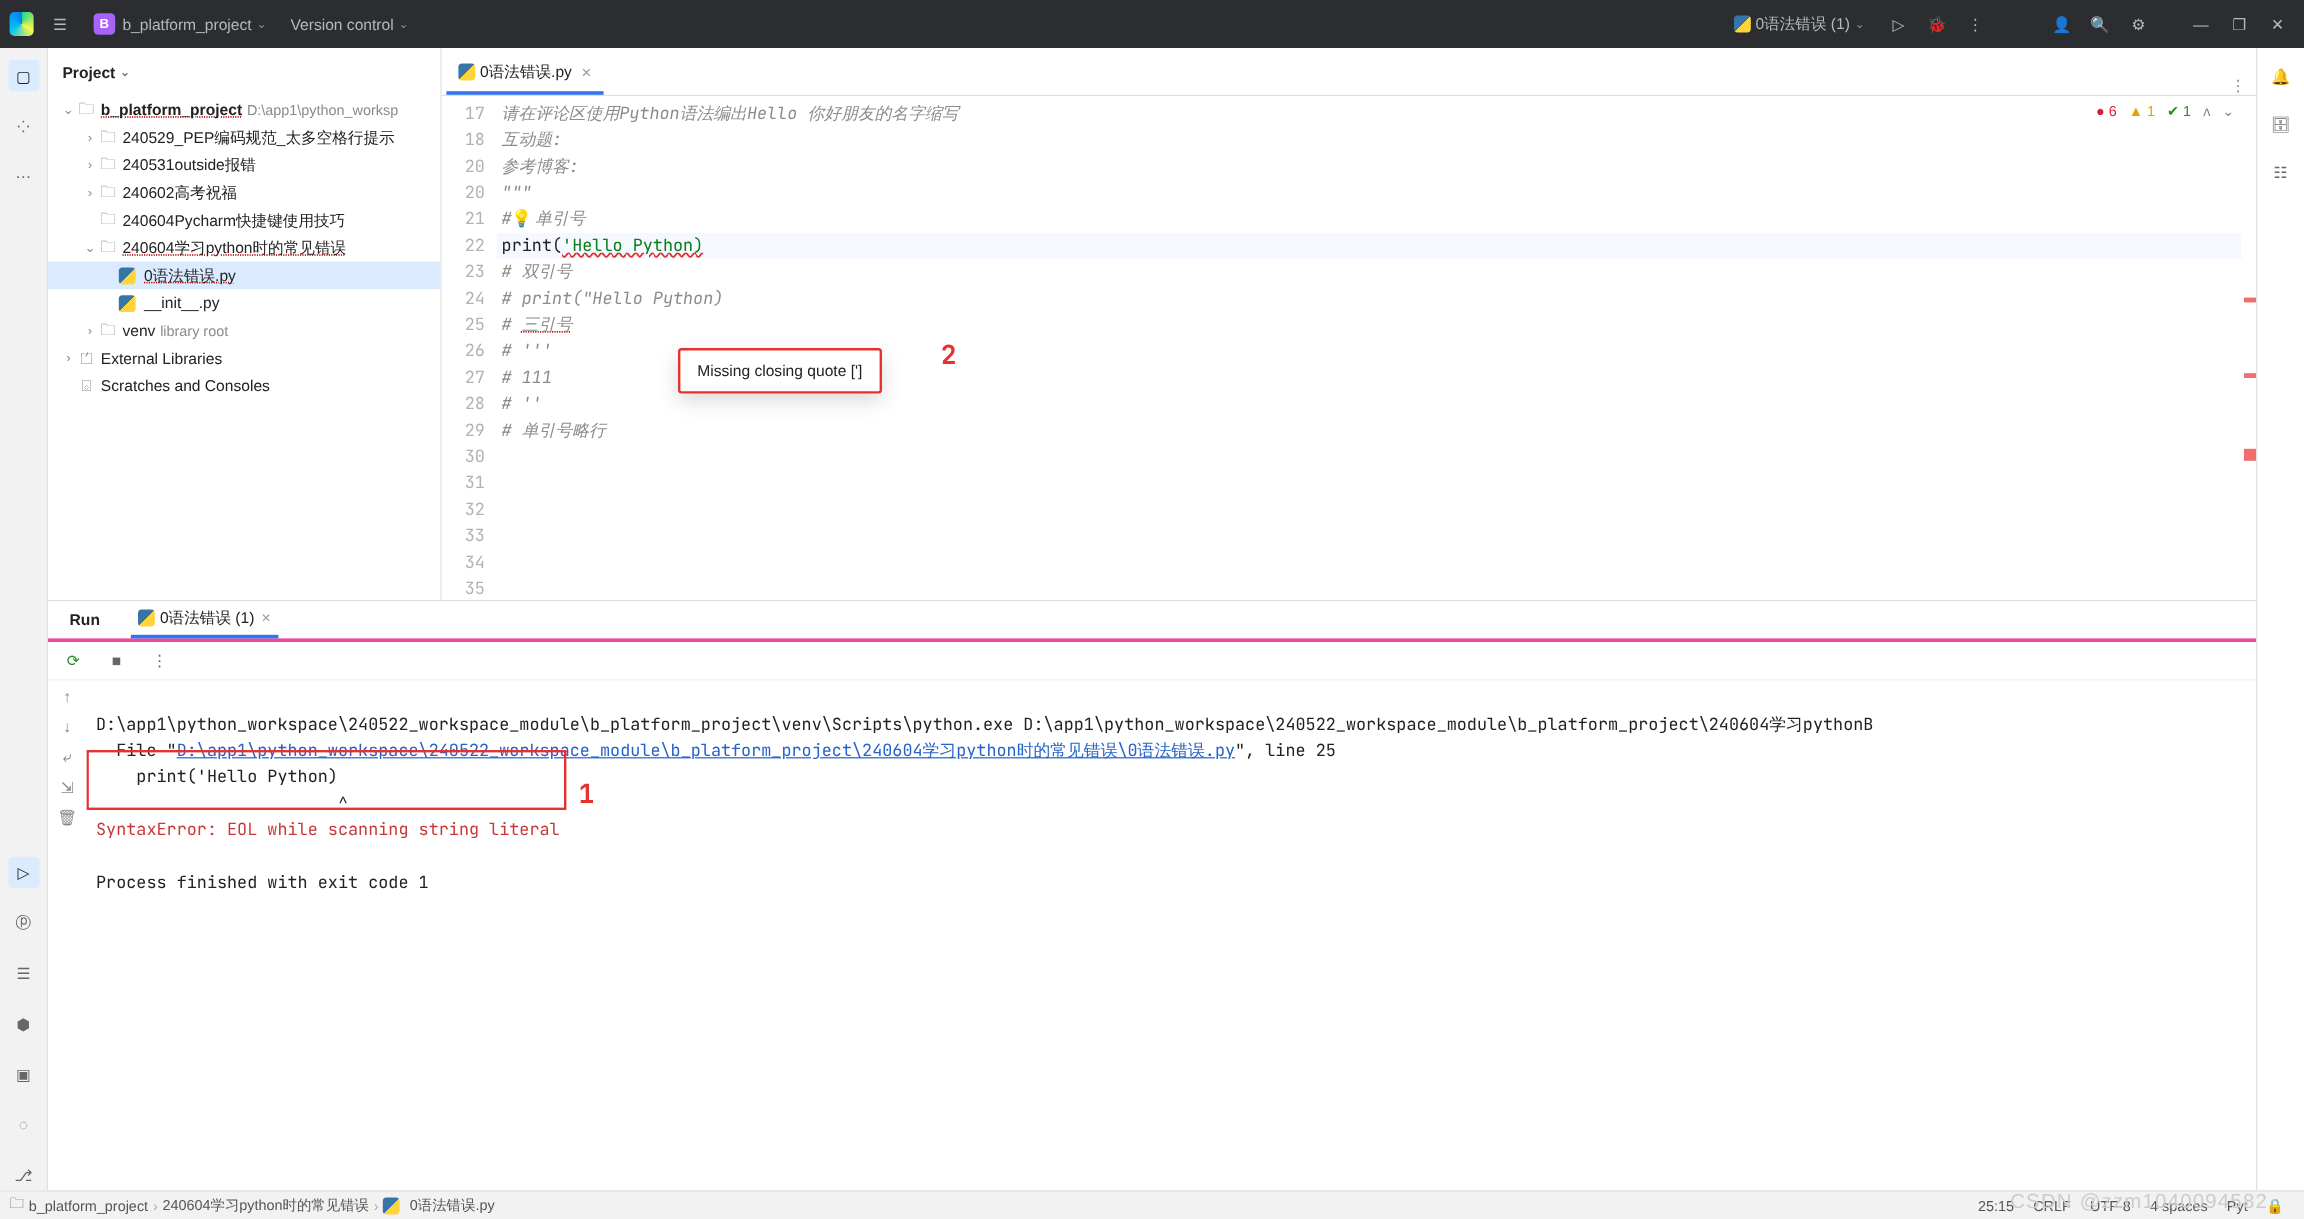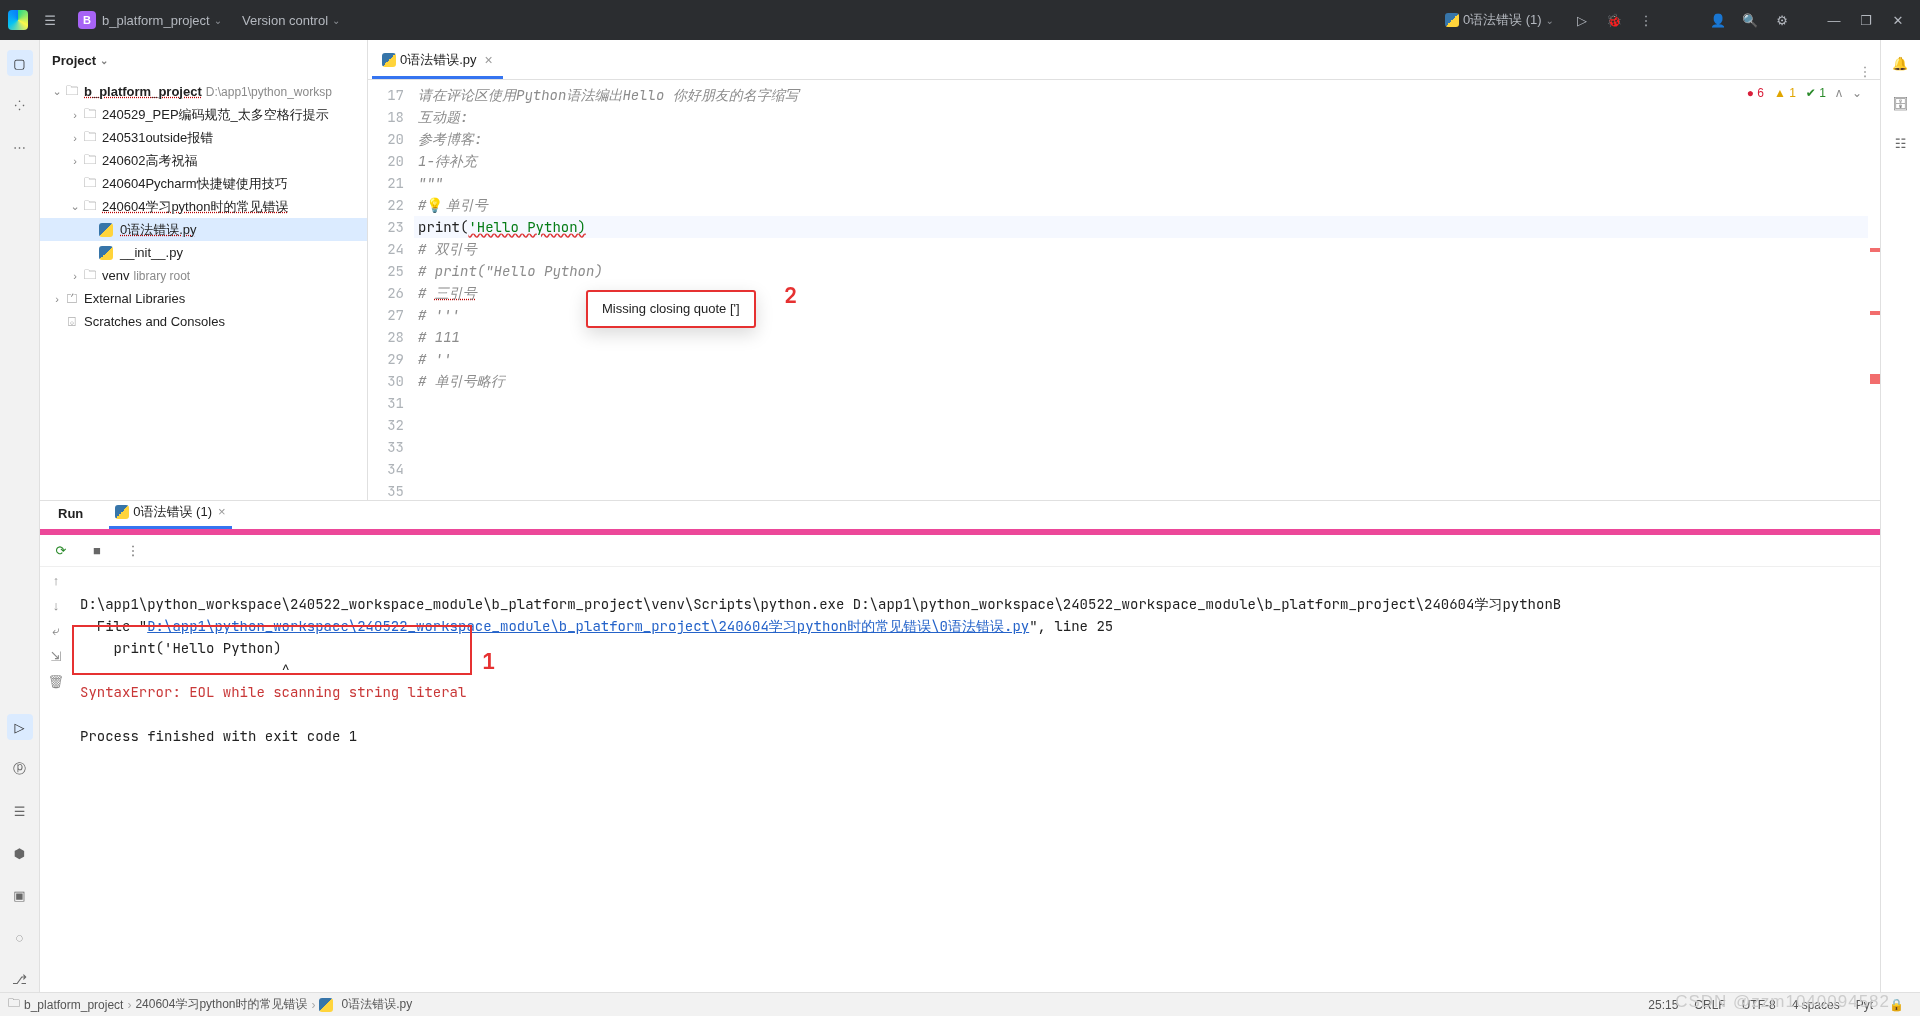--- a/index.html
+++ b/index.html
@@ -46,32 +46,32 @@
 
 .editor-body { flex: 1; display: flex; font-family: "JetBrains Mono","Consolas",monospace; font-size: 14px; position: relative; overflow: hidden; }
 .gutter { width: 46px; text-align: right; padding: 4px 10px 0 0; color: #aeb3b8; line-height: 22px; user-select: none; background:#fff; }
 .codelines { flex: 1; padding: 4px 0 0 0; line-height: 22px; position: relative; }
 .line { white-space: pre; padding-left: 4px; }
 .line.cur { background: #f5f8ff; }
 .cm-comment { color: #8c8c8c; font-style: italic; }
 .cm-strbad { color: #067d17; text-decoration: underline wavy #d33; }
 .cm-func { color: #222; }
 .lint-bulb { color: #f2a100; margin-right: 2px; }
-.tooltip { position: absolute; left: 172px; top: 210px; background: #fff; border: 2px solid #e63131; border-radius: 3px; padding: 6px 14px; font-family: "Segoe UI",Arial,sans-serif; font-size: 13px; box-shadow: 0 6px 18px rgba(0,0,0,.15); z-index: 5; }
+.tooltip { position: absolute; left: 151px; top: 210px; background: #fff; border: 2px solid #e63131; border-radius: 3px; padding: 6px 14px; font-family: "Segoe UI",Arial,sans-serif; font-size: 13px; box-shadow: 0 6px 18px rgba(0,0,0,.15); z-index: 5; }
 .ann2 { position: absolute; left: 370px; top: 205px; color: #e63131; font-weight: bold; font-size: 22px; z-index:5;}
 .editor-badges { position: absolute; right: 18px; top: 46px; display: flex; gap: 10px; align-items: center; font-size: 12px; z-index: 2;}
 .badge-e { color: #d91e3a; }
 .badge-w { color: #e0a500; }
 .badge-ok { color: #2a8a2a; }
 .badge-nav{color:#888;cursor:pointer;}
 .minimap { width: 12px; background: #fff; position: relative; }
 .minimap .mark-err { position: absolute; right: 0; width: 10px; height: 4px; background: #f26d6d; }
 
 .runpanel { border-top: 1px solid #e0e0e0; display: flex; flex-direction: column; flex: 1; min-height: 0; }
-.runpanel-hdr { height: 34px; display: flex; align-items: flex-end; padding: 0 12px; gap: 20px; border-bottom: 6px solid #ec4899; }
+.runpanel-hdr { height: 34px; display: flex; align-items: flex-end; padding: 0 12px; gap: 20px; border-bottom: 3px solid #ec4899; }
 .run-tab { height: 32px; display: flex; align-items: center; padding: 0 6px; cursor: pointer; }
 .run-tab.main { font-weight: 600; }
 .run-tab.file { border-bottom: 3px solid #3574f0; }
 .run-tab .close { margin-left: 6px; color: #999; cursor:pointer; }
 .runpanel-tools { height: 32px; display: flex; align-items: center; padding: 0 10px; gap: 14px; color: #676767; border-bottom: 1px solid #efefef;}
 .runpanel-tools .tool { cursor: pointer; width: 22px; text-align: center; }
 .runpanel-body { flex: 1; display: flex; overflow: hidden; }
 .run-left-tools { width: 32px; display: flex; flex-direction: column; align-items: center; gap: 10px; padding-top: 6px; color: #888; }
 .run-left-tools div{cursor:pointer;}
 .console { flex: 1; font-family: "JetBrains Mono","Consolas",monospace; font-size: 14px; line-height: 22px; padding: 4px 8px; overflow: auto; white-space: pre; position: relative; }
@@ -265,21 +265,20 @@
               <div>32</div>
               <div>33</div>
               <div>34</div>
               <div>35</div>
           </div>
           <div class="codelines">
             <div class="line"><span class="cm-comment">请在评论区使用Python语法编出Hello 你好朋友的名字缩写</span></div>
             <div class="line"><span class="cm-comment">互动题:</span></div>
             <div class="line"><span class="cm-comment"></span></div>
             <div class="line"><span class="cm-comment">参考博客:</span></div>
-            <div class="line"><span class="cm-comment">1-待补充</span></div>
             <div class="line"><span class="cm-comment">"""</span></div>
             <div class="line"><span></span></div>
             <div class="line"><span class="cm-comment">#</span><span class="lint-bulb">💡</span><span class="cm-comment">单引号</span></div>
             <div class="line cur"><span class="cm-func">print</span><span>(</span><span class="cm-strbad">'Hello Python)</span></div>
             <div class="line"><span></span></div>
             <div class="line"><span class="cm-comment"># 双引号</span></div>
             <div class="line"><span class="cm-comment"># print("Hello Python)</span></div>
             <div class="line"><span></span></div>
             <div class="line"><span class="cm-comment"># </span><span class="cm-comment" style="text-decoration:underline dotted #b00">三引号</span></div>
             <div class="line"><span class="cm-comment"># '''</span></div>

